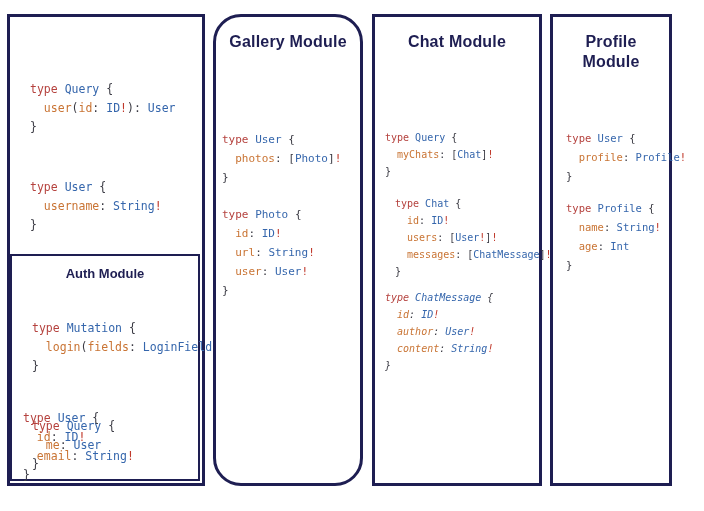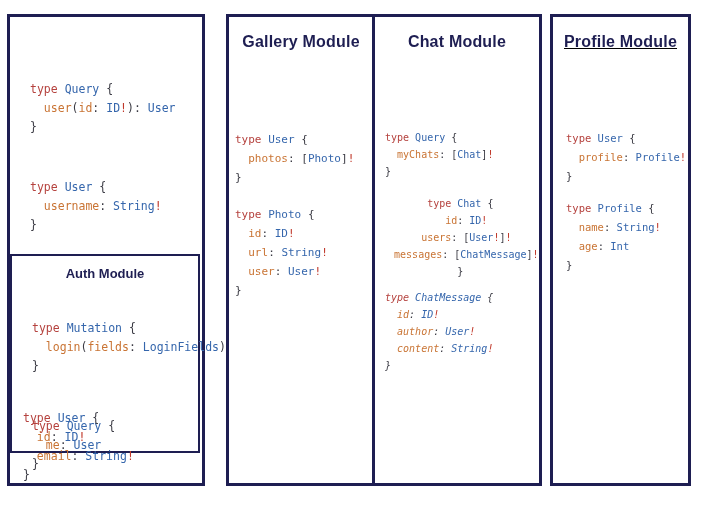--- a/index.html
+++ b/index.html
@@ -8,48 +8,48 @@
   html,body{margin:0;padding:0;background:#fff;}
   #stage{
     position:relative; width:704px; height:511px; background:#ffffff; overflow:hidden;
     font-family:"Liberation Sans", sans-serif;
   }
   .panel{
     position:absolute; top:14px; height:472px; box-sizing:border-box;
     border:3px solid var(--navy); background:#fff;
   }
   #p1{left:7px;   width:198px;}
-  #p2{left:226px; width:150px;}
+  #p2{left:213px; width:150px;border-radius:28px;}
   #p3{left:372px; width:170px;}
-  #p4{left:550px; width:141px;text-decoration:underline;}
+  #p4{left:550px; width:122px;}
   .panel-title{
     margin:15px 4px 0; text-align:center;
     font-size:16px; font-weight:700; color:var(--navy); letter-spacing:.2px;
     line-height:20px;
   }
   .code-host{display:contents;}
   .code-block{position:absolute; white-space:pre;}
   .code-line{
     font-family:"DejaVu Sans Mono", monospace; white-space:pre;
   }
   #p1 .code-line{font-size:11.5px; line-height:19px;}
   #p2 .code-line{font-size:11px;   line-height:19px;}
   #p3 .code-line{font-size:10px;   line-height:17px;}
   #p4 .code-line{font-size:10.5px; line-height:19px;}
   #p1 .cb0{top:63px;  left:20px;}
   #p1 .cb1{top:161px; left:20px;}
   #p2 .cb0{top:113px; left:6px;}
   #p2 .cb1{top:188px; left:6px;}
   #p3 .cb0{top:112px; left:10px;}
-  #p3 .cb1{top:178px; left:7px;text-align:center;}
+  #p3 .cb1{top:178px; left:20px;}
   #p3 .cb2{top:272px; left:10px;font-style:italic;}
   #p4 .cb0{top:112px; left:13px;}
   #p4 .cb1{top:182px; left:13px;}
   .auth-box{
-    position:absolute; left:0; top:237px; width:190px; height:199px;
+    position:absolute; left:0; top:237px; width:190px; height:227px;
     box-sizing:border-box; border:2px solid var(--navy); background:#fff;
   }
   .auth-title{
     margin:9px 2px 0; text-align:center;
     font-size:13px; font-weight:700; color:var(--navy); line-height:17px;
   }
   .auth-box .code-line{font-size:8.5px; line-height:15px;}
   .auth-box .cb0{top:43px;  left:11px;}
   .auth-box .cb1{top:98px;  left:11px;}
   .auth-box .cb2{top:153px; left:11px;}

